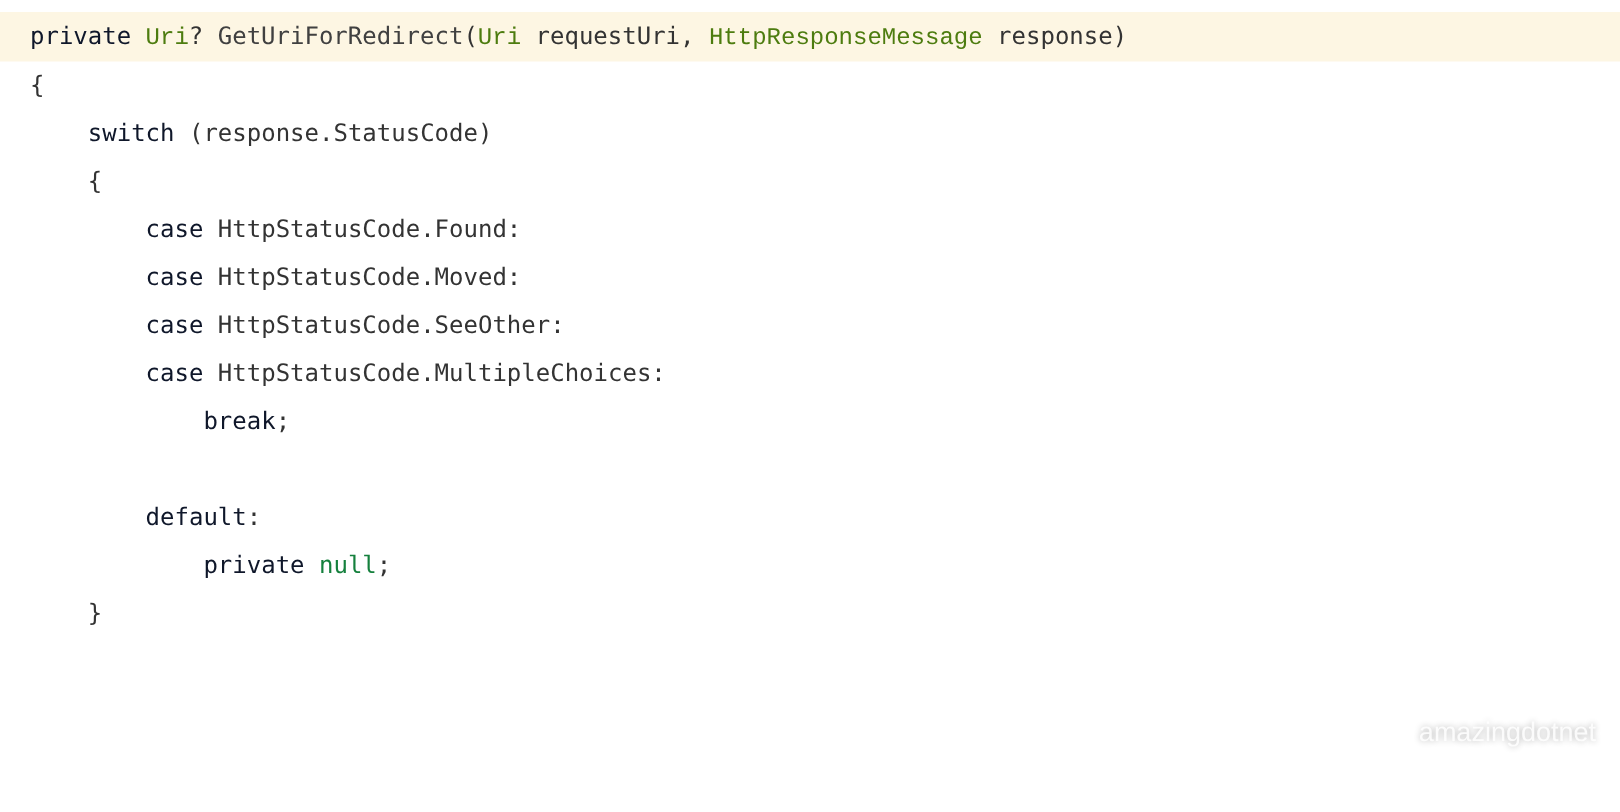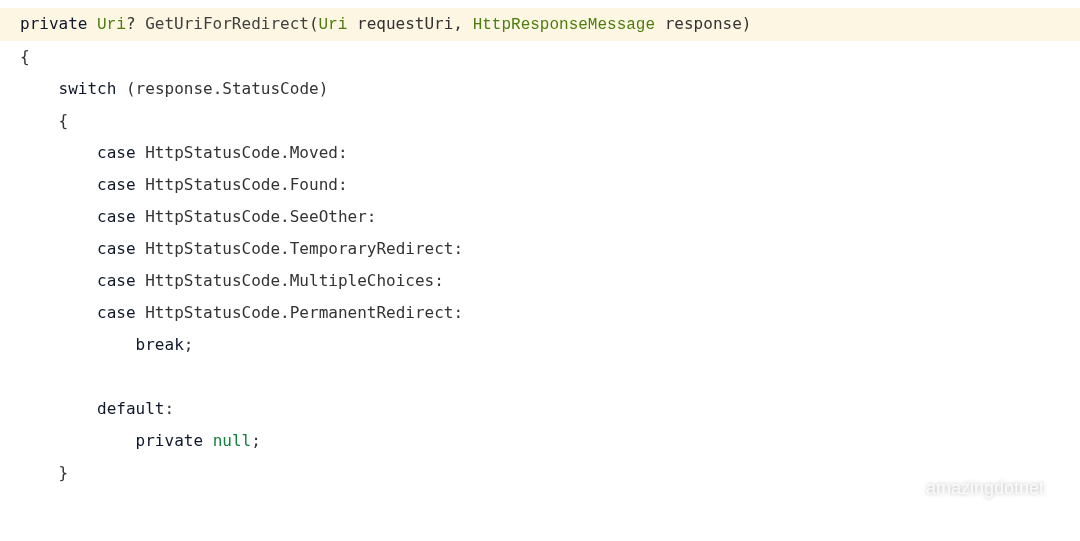--- a/index.html
+++ b/index.html
@@ -25,21 +25,21 @@
     }
     .kw { color: #0f172a; }
     .type { color: #4d7c0f; font-family: Liberation Mono, monospace; }
     .method { color: #404040; }
     .punct { color: #333; }
     .ident { color: #333; text-align: right; }
     .null-kw { color: #15803d; }
     .indent { display: inline-block; }
     .watermark {
       position: absolute;
-      right: 36px;
+      right: 16px;
       bottom: 35px;
       color: rgba(255,255,255,0.85);
       font-family: sans-serif;
       font-size: 18px;
       display: flex;
       align-items: center;
       gap: 6px;
       text-shadow: 0 0 4px rgba(0,0,0,0.3);
     }
     .watermark-icon {
@@ -50,26 +50,24 @@
   </style>
 </head>
 <body>
 
 <div class="code-block">
   <div class="highlighted-line"><span class="kw">private</span> <span class="type">Uri</span><span class="punct">?</span> <span class="method">GetUriForRedirect</span><span class="punct">(</span><span class="type">Uri</span> <span class="ident">requestUri</span><span class="punct">,</span> <span class="type">HttpResponseMessage</span> <span class="ident">response</span><span class="punct">)</span></div>
   <div><span class="punct">{</span></div>
   <div><span class="indent" style="width:4ch"></span><span class="kw">switch</span> <span class="punct">(</span><span class="ident">response</span><span class="punct">.</span><span class="ident">StatusCode</span><span class="punct">)</span></div>
   <div><span class="indent" style="width:4ch"></span><span class="punct">{</span></div>
 
+  <div><span class="indent" style="width:8ch"></span><span class="kw">case</span> <span class="ident">HttpStatusCode</span><span class="punct">.</span><span class="ident">Found</span><span class="punct">:</span></div>
   <div><span class="indent" style="width:8ch"></span><span class="kw">case</span> <span class="ident">HttpStatusCode</span><span class="punct">.</span><span class="ident">Moved</span><span class="punct">:</span></div>
-  <div><span class="indent" style="width:8ch"></span><span class="kw">case</span> <span class="ident">HttpStatusCode</span><span class="punct">.</span><span class="ident">Found</span><span class="punct">:</span></div>
   <div><span class="indent" style="width:8ch"></span><span class="kw">case</span> <span class="ident">HttpStatusCode</span><span class="punct">.</span><span class="ident">SeeOther</span><span class="punct">:</span></div>
-  <div><span class="indent" style="width:8ch"></span><span class="kw">case</span> <span class="ident">HttpStatusCode</span><span class="punct">.</span><span class="ident">TemporaryRedirect</span><span class="punct">:</span></div>
   <div><span class="indent" style="width:8ch"></span><span class="kw">case</span> <span class="ident">HttpStatusCode</span><span class="punct">.</span><span class="ident">MultipleChoices</span><span class="punct">:</span></div>
-  <div><span class="indent" style="width:8ch"></span><span class="kw">case</span> <span class="ident">HttpStatusCode</span><span class="punct">.</span><span class="ident">PermanentRedirect</span><span class="punct">:</span></div>
 
   <div><span class="indent" style="width:12ch"></span><span class="kw">break</span><span class="punct">;</span></div>
   <div>&nbsp;</div>
   <div><span class="indent" style="width:8ch"></span><span class="kw">default</span><span class="punct">:</span></div>
   <div><span class="indent" style="width:12ch"></span><span class="kw">private</span> <span class="null-kw">null</span><span class="punct">;</span></div>
   <div><span class="indent" style="width:4ch"></span><span class="punct">}</span></div>
 </div>
 
 <div class="watermark">
   <svg class="watermark-icon" viewBox="0 0 24 24" fill="rgba(255,255,255,0.85)">

